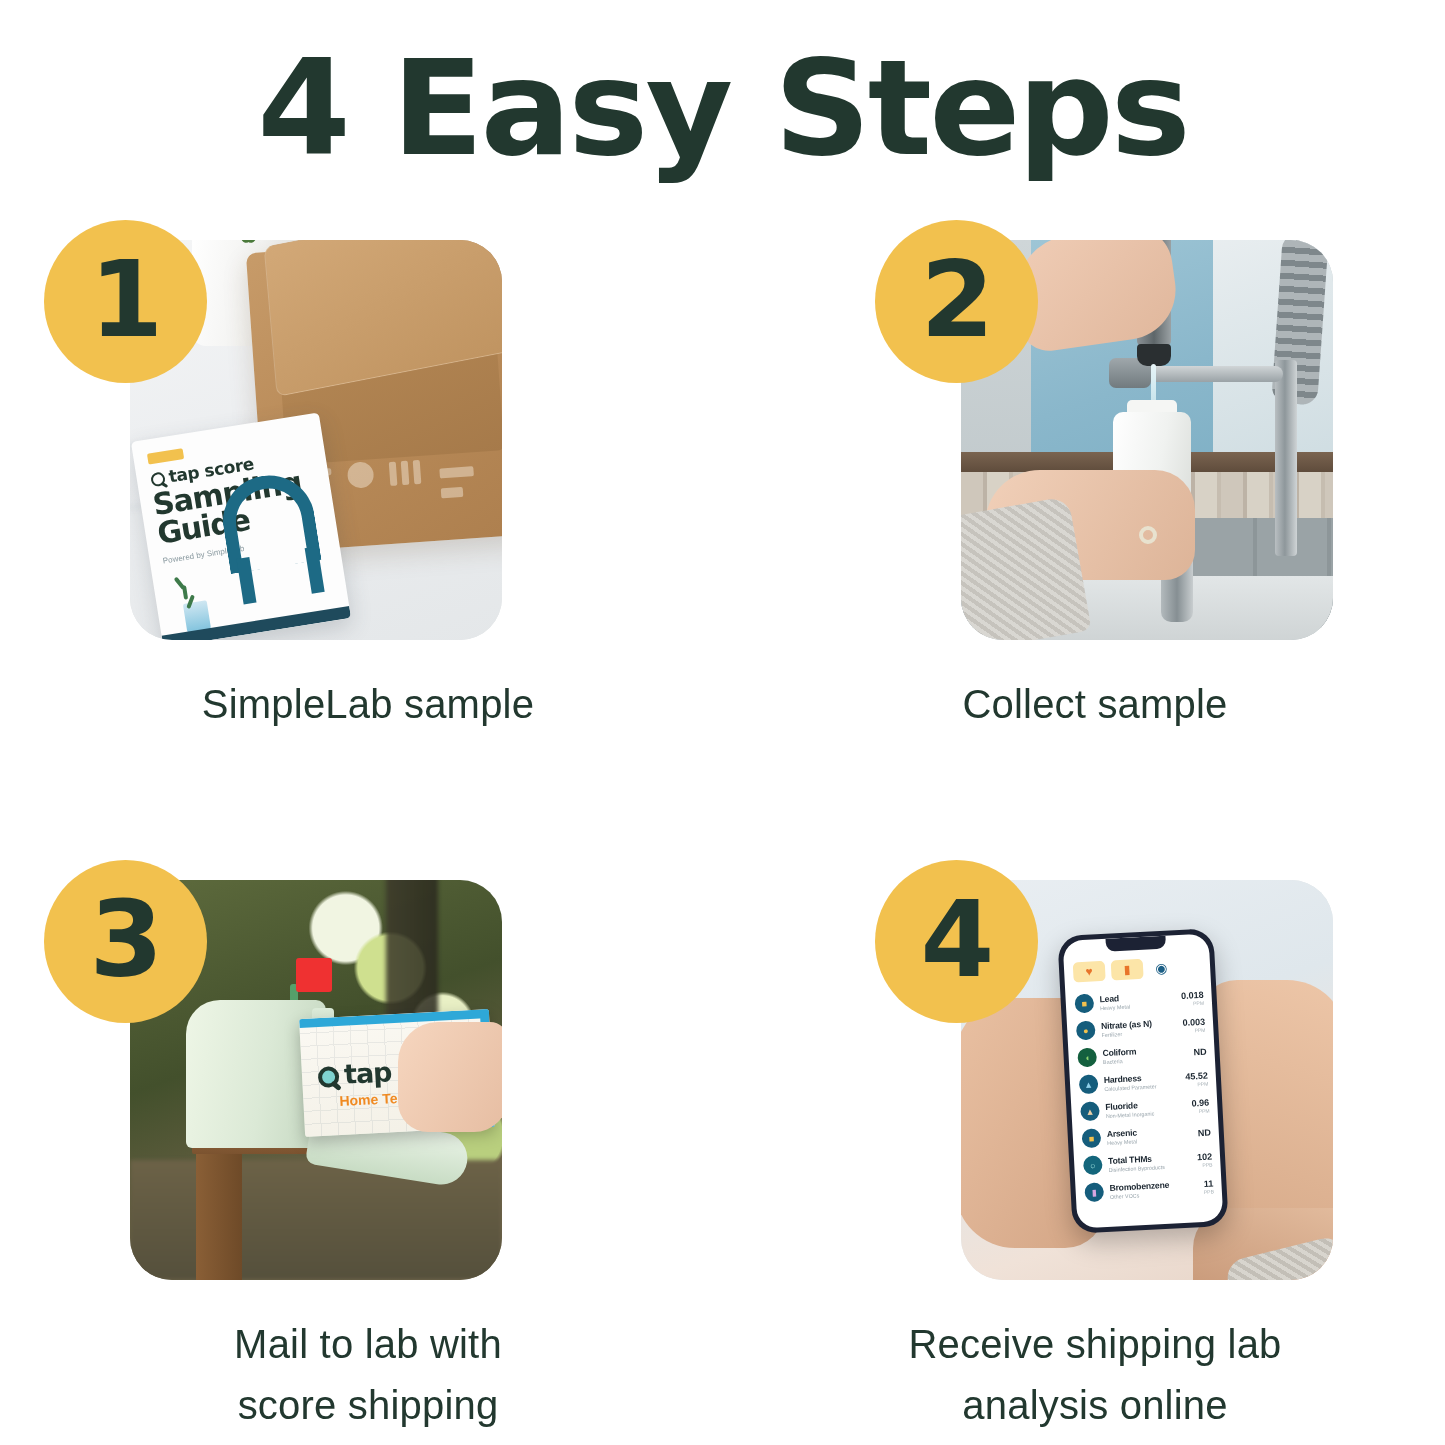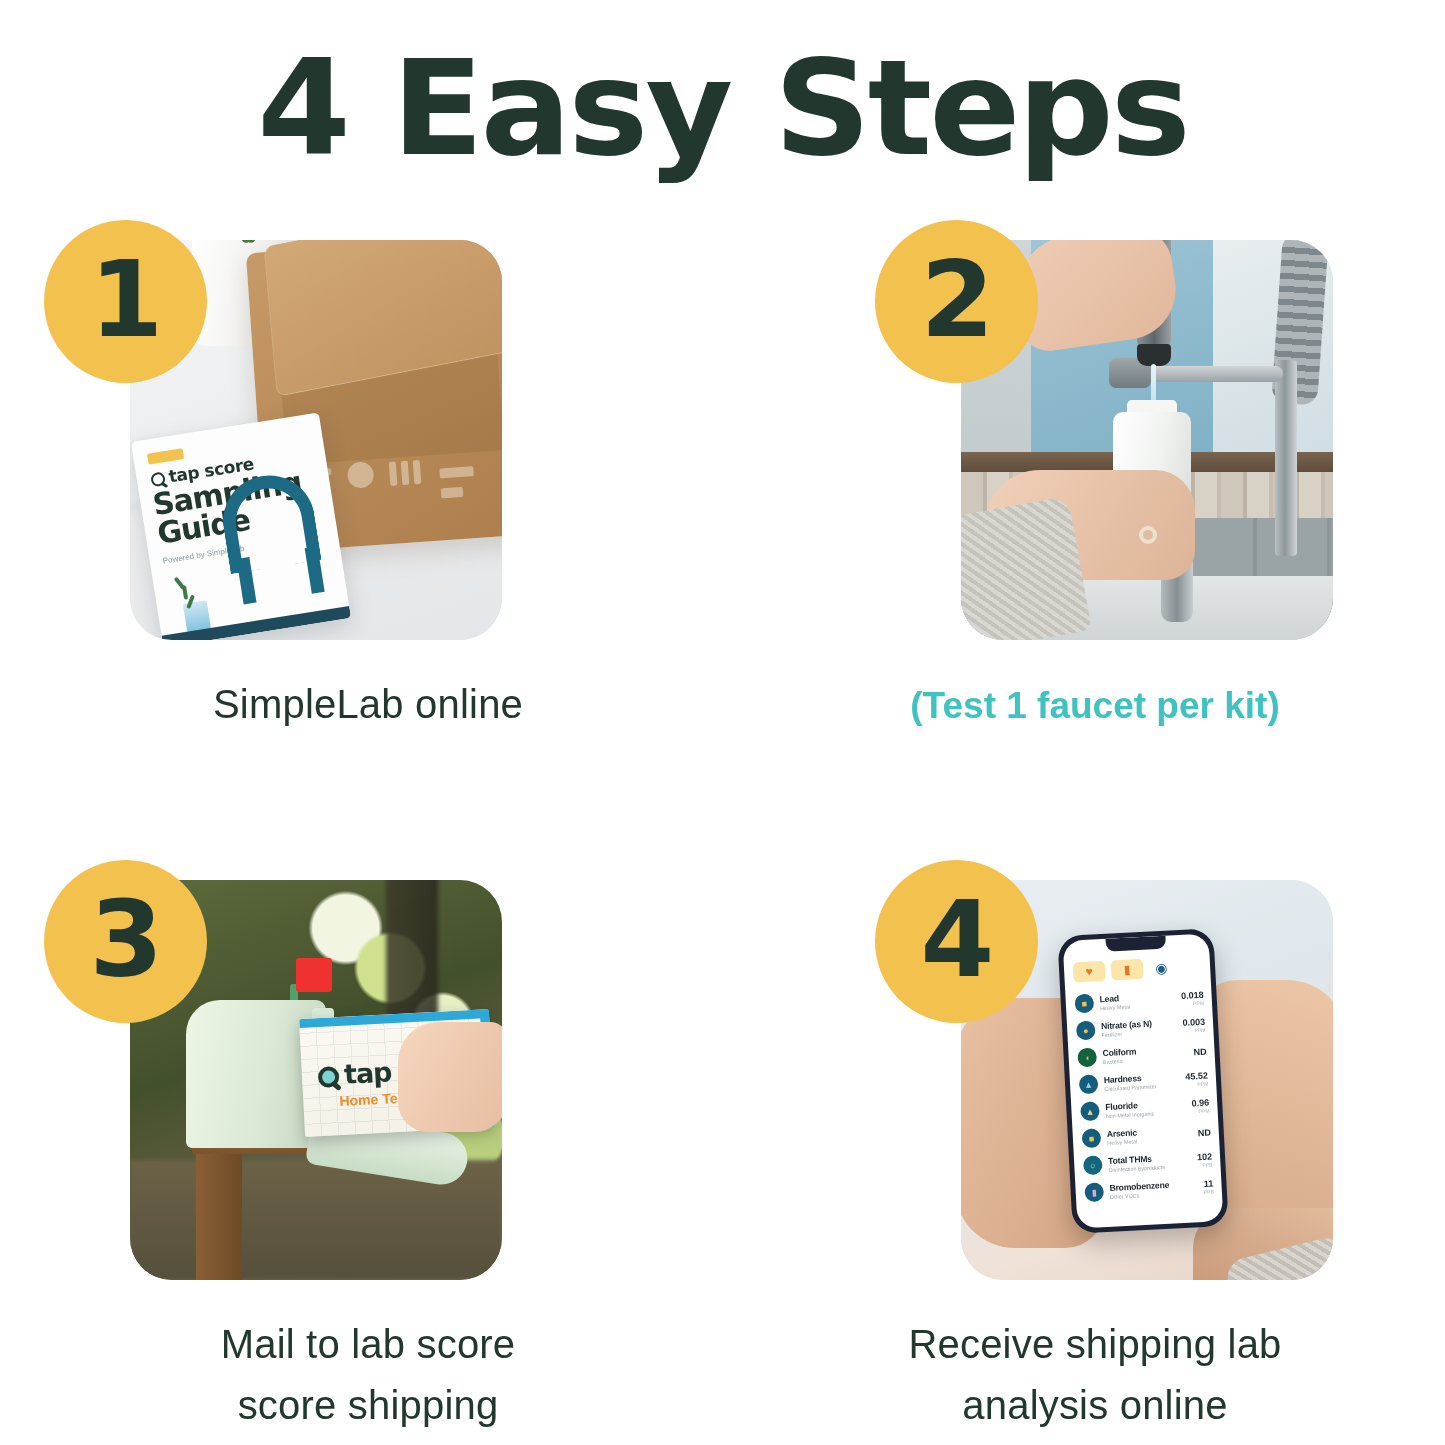--- a/index.html
+++ b/index.html
@@ -380,21 +380,21 @@
             <i style="left:18px;top:10px;transform:rotate(0deg)"></i>
             <i style="left:22px;top:20px;transform:rotate(30deg)"></i>
           </div>
           <div class="p1-base"></div>
         </div>
       </div>
       <div class="badge">
         <span>1</span>
       </div>
       <div class="caption">
-        <span class="l2">SimpleLab online</span>
+        <span class="l2">SimpleLab sample</span>
       </div>
     </div>
 
     <div class="step step-2">
       <div class="photo">
         <div class="p2-bg"></div>
         <div class="p2-window"></div>
         <div class="p2-window2"></div>
         <div class="p2-ledge"></div>
         <div class="p2-tile"></div>
@@ -412,21 +412,21 @@
         <div class="p2-sample-bottle"></div>
         <div class="p2-hand-top"></div>
         <div class="p2-hand-bottom"></div>
         <div class="p2-ring"></div>
         <div class="p2-sleeve"></div>
       </div>
       <div class="badge">
         <span>2</span>
       </div>
       <div class="caption">
-        <span class="sub-teal">(Test 1 faucet per kit)</span>
+        <span>Collect sample</span>
       </div>
     </div>
 
     <div class="step step-3">
       <div class="photo">
         <div class="p3-bg"></div>
         <div class="p3-trunk"></div>
         <div class="p3-ground"></div>
         <div class="p3-post"></div>
         <div class="p3-beam"></div>
@@ -443,21 +443,21 @@
             <b></b><span>tap score</span>
           </div>
           <div class="p3-ht">Home Testing</div>
         </div>
         <div class="p3-hand"></div>
       </div>
       <div class="badge">
         <span>3</span>
       </div>
       <div class="caption">
-        <span>Mail to lab score</span>
+        <span>Mail to lab with</span>
         <span class="l2">score shipping</span>
       </div>
     </div>
 
     <div class="step step-4">
       <div class="photo">
         <div class="p4-bg"></div>
         <div class="p4-streak"></div>
         <div class="p4-streak2"></div>
         <div class="p4-palm"></div>

